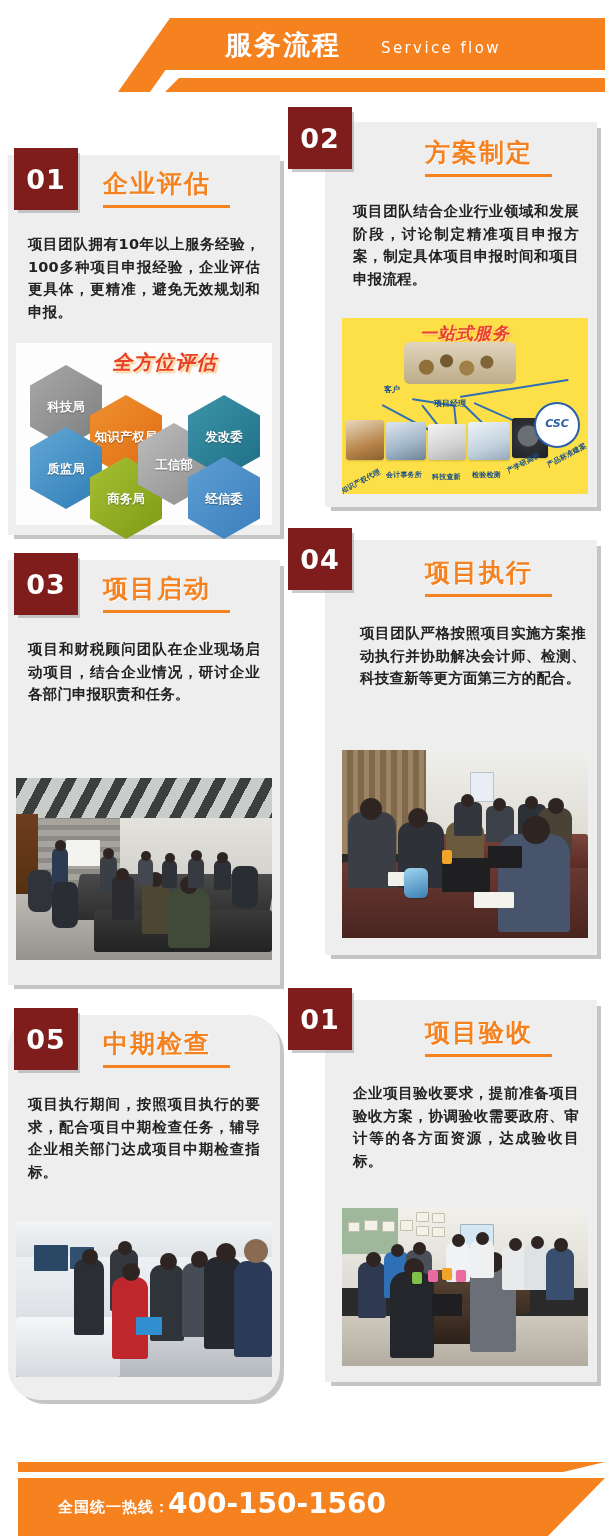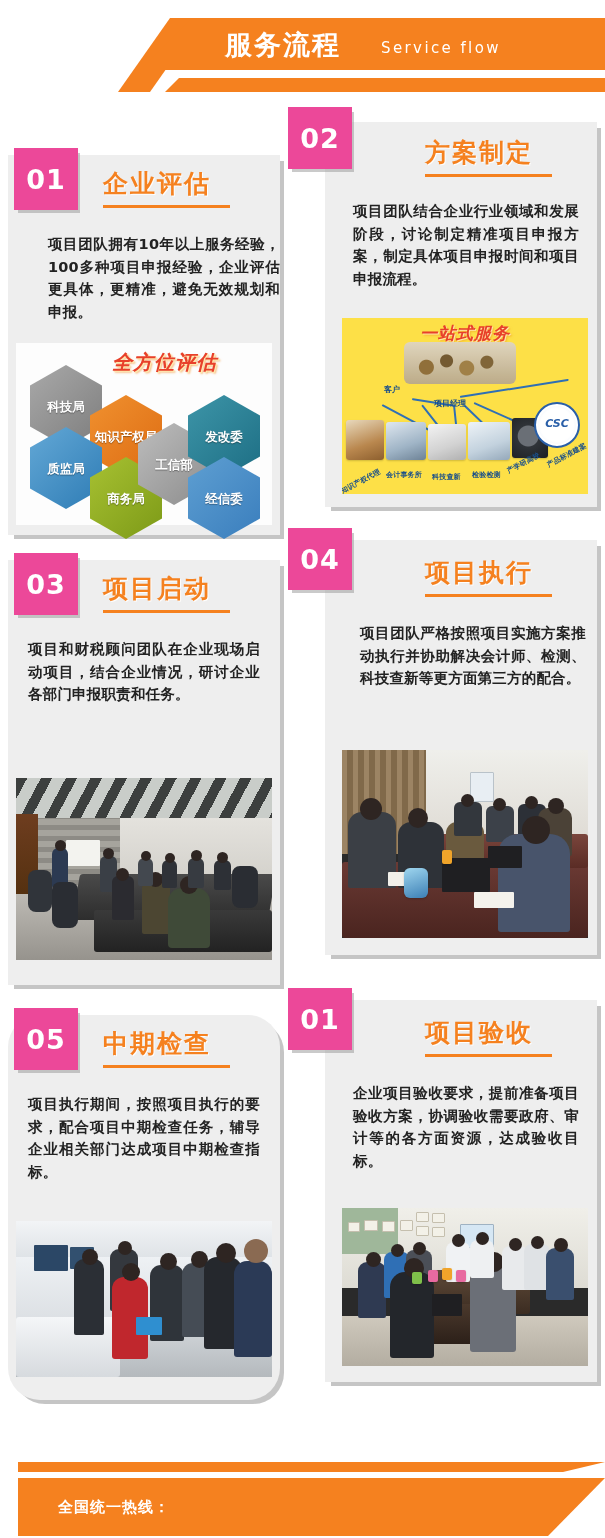--- a/index.html
+++ b/index.html
@@ -43,21 +43,21 @@
   
   .card{
     position:absolute;
     background:#eeeeee;
     box-shadow: 5px 5px 0 -1px rgba(150,150,150,.55);
   }
   .card-inner{ position:relative; width:100%; height:100%; }
 
   .badge{
     position:absolute; left:-14px; top:-26px;
-    width:64px; height:62px; background:#ec4899;
+    width:64px; height:62px; background:#7f1d1d;
     color:#fff; font-size:27px; font-weight:bold;
     display:flex; align-items:center; justify-content:center;
     letter-spacing:1px;
     box-shadow: 3px 4px 0 -1px rgba(150,150,150,.5);
   }
 
   .card-title{
     position:absolute;
     color:#F5811F; font-size:25px; font-weight:bold;
     letter-spacing:2px; white-space:nowrap;
@@ -189,21 +189,21 @@
     <div class="hdr-band2"></div>
     <div class="hdr-title">服务流程</div>
     <div class="hdr-sub">Service flow</div>
   </div>
 
   <div class="card" style="left:8px; top:155px; width:272px; height:380px;">
     <div class="card-inner">
       <div class="badge" style="left:6px; top:-7px;">01</div>
       <div class="card-title" style="left:95px; top:12px;">企业评估</div>
       <div class="title-rule" style="left:95px; top:50px; width:127px;"></div>
-      <div class="card-body" style="left:20px; top:78px; width:232px;margin-left:20px;">项目团队拥有10年以上服务经验，100多种项目申报经验，企业评估更具体，更精准，避免无效规划和申报。</div>
+      <div class="card-body" style="left:20px; top:78px; width:232px;">项目团队拥有10年以上服务经验，100多种项目申报经验，企业评估更具体，更精准，避免无效规划和申报。</div>
 
       <div class="hexwrap" style="left:8px; top:188px; width:256px; height:182px;">
         <div class="hexbg"></div>
 
         <div class="hex-title" style="left:96px; top:6px;">全方位评估</div>
 
         <div class="hex gray" style="left:14px;  top:22px;">科技局</div>
         <div class="hex orange" style="left:74px;  top:52px;">知识产权局</div>
         <div class="hex blue" style="left:14px;  top:84px;">质监局</div>
         <div class="hex olive" style="left:74px;  top:114px;">商务局</div>
@@ -427,15 +427,16 @@
           <div class="os-node" style="left:70px;top:64px;width:10px;height:12px;background:#7fbf4a;border-radius:2px;"></div>
         </div>
       </div>
     </div>
   </div>
 
   <div class="footer">
     <div class="ft-line"></div>
     <div class="ft-band"></div>
     <div class="ft-text">全国统一热线：</div>
+    <div class="ft-num">400-150-1560</div>
   </div>
 
 </div>
 
 </body></html>

